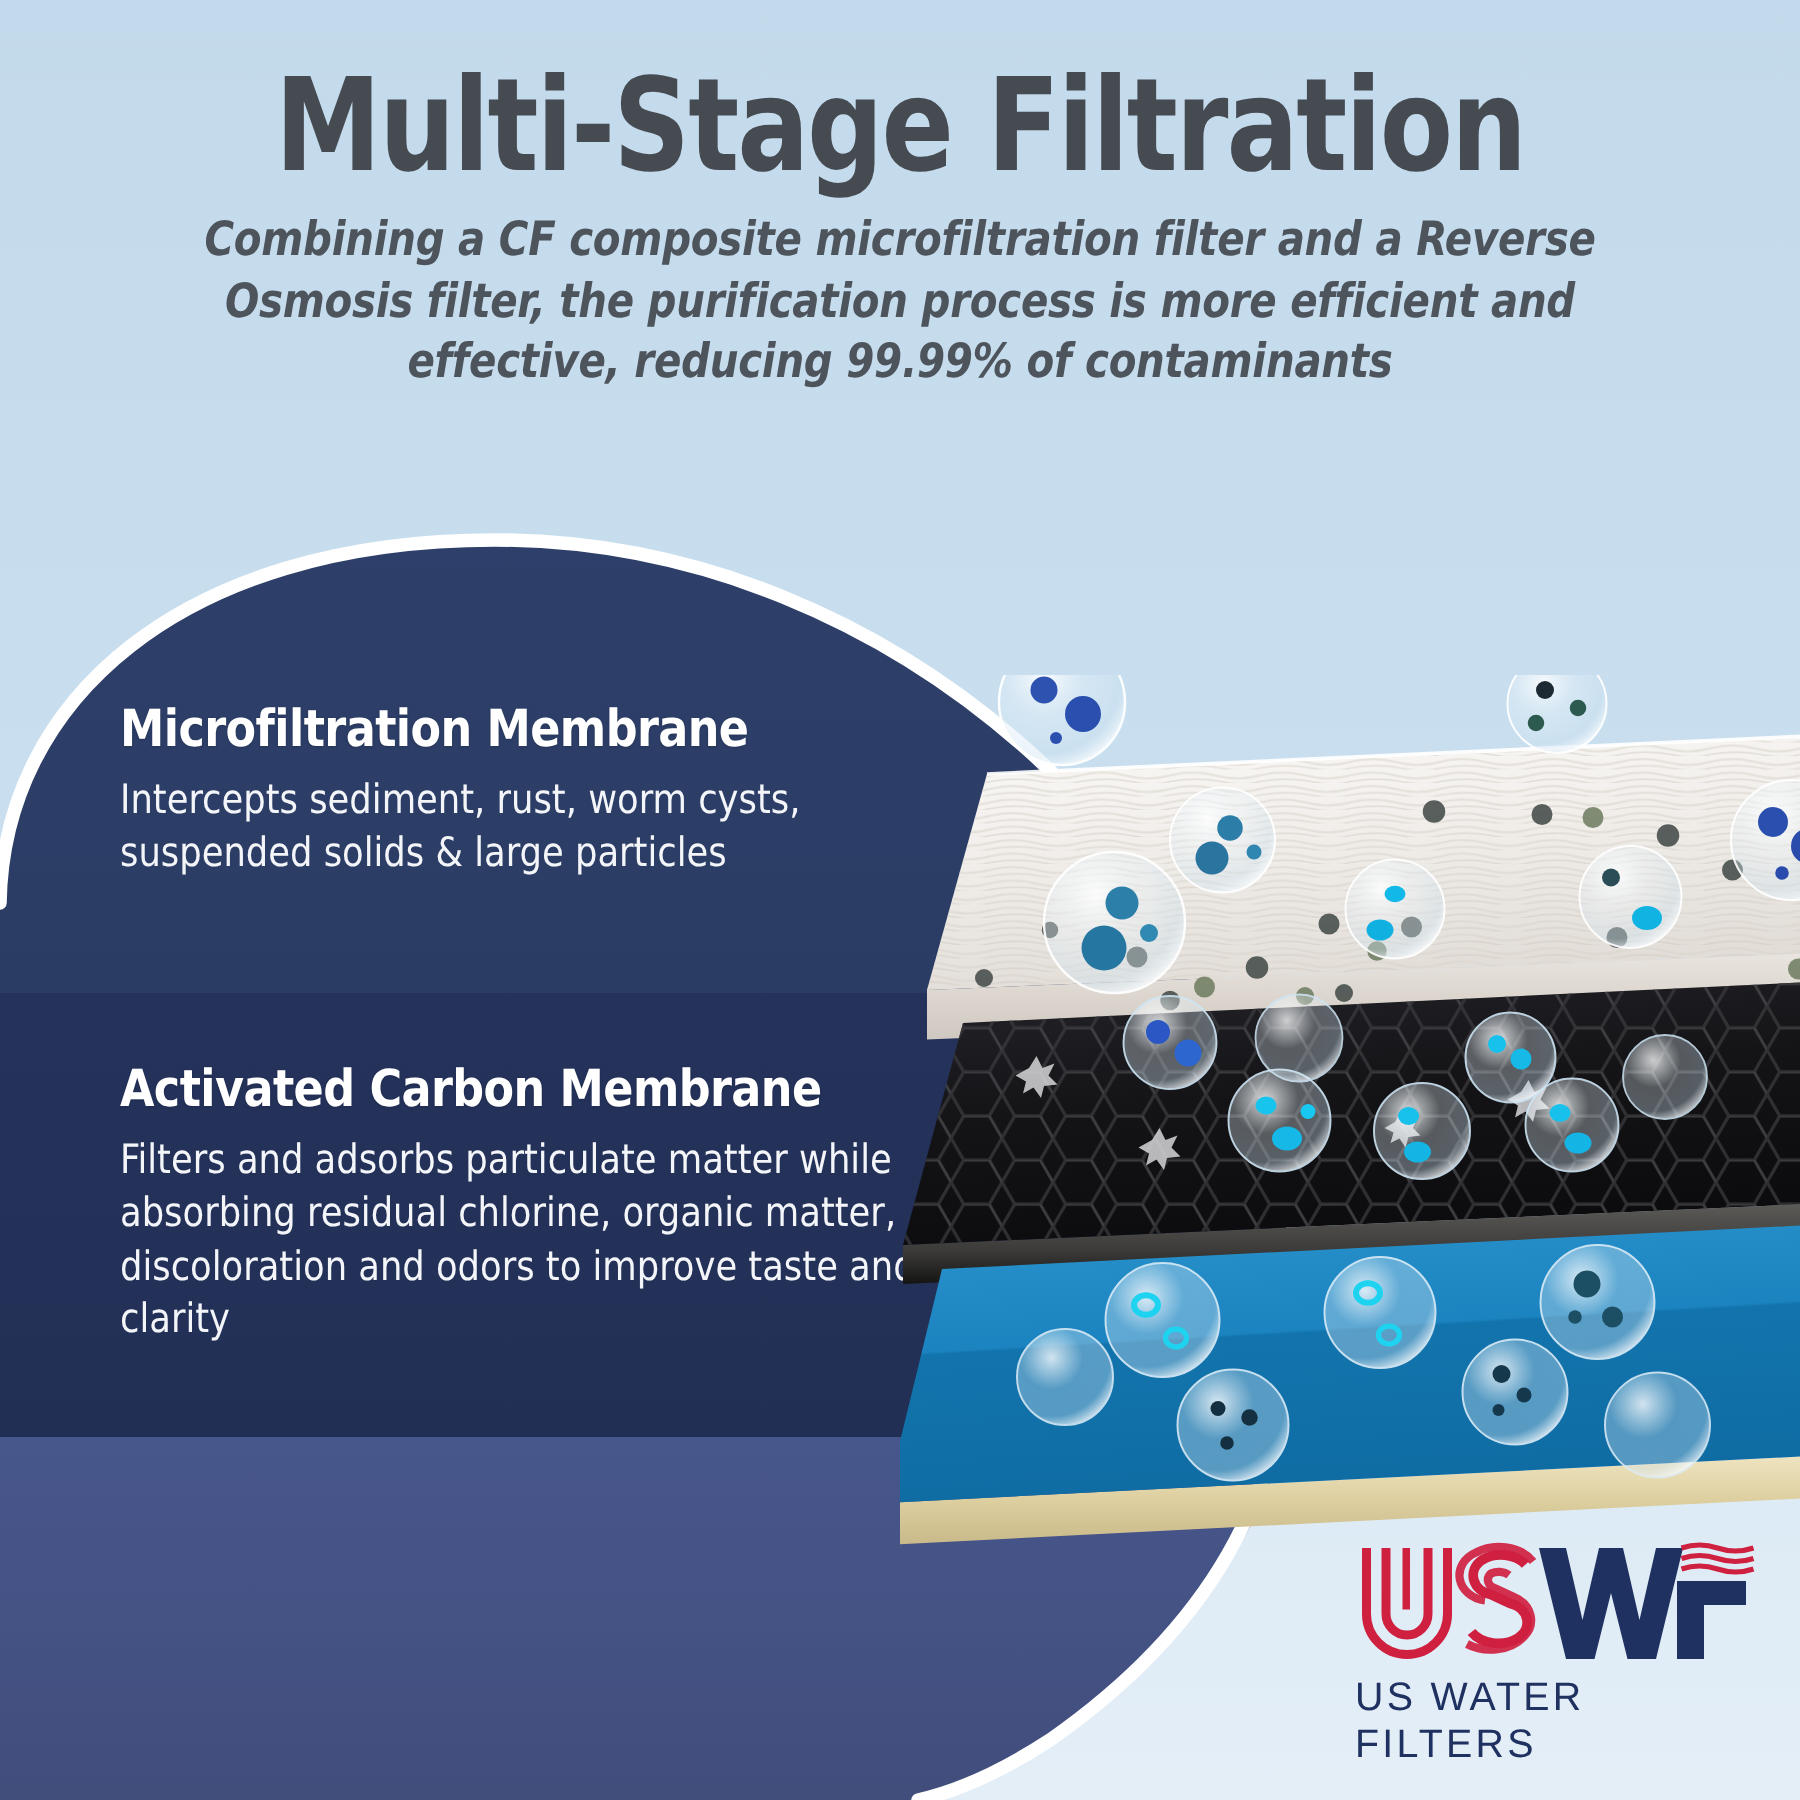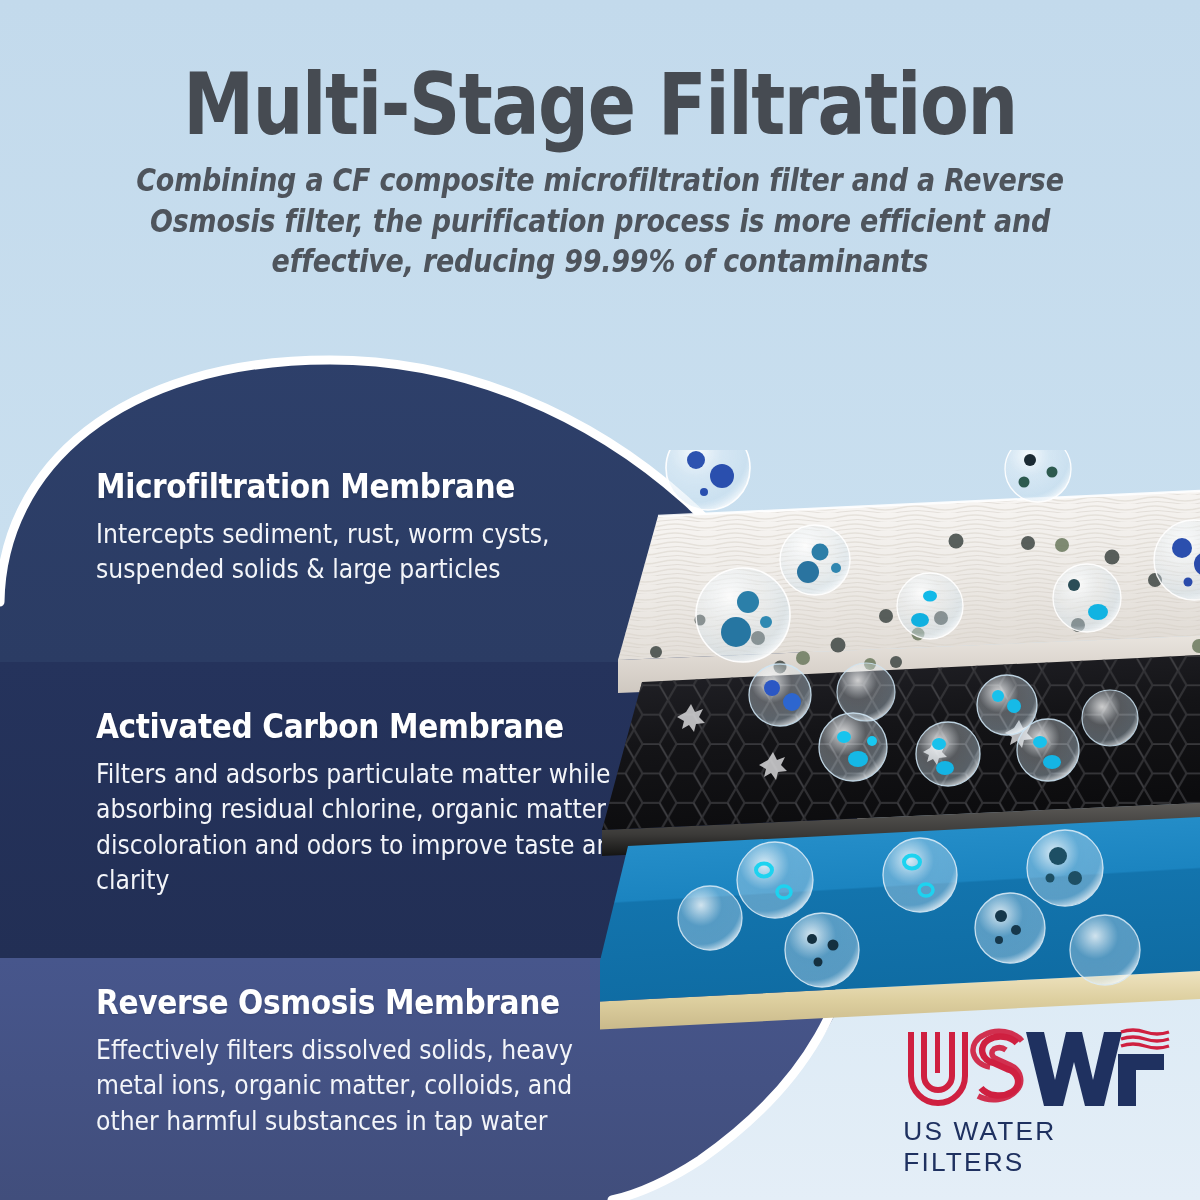--- a/index.html
+++ b/index.html
@@ -5,21 +5,21 @@
   html,body{margin:0;padding:0;}
   body{
     width:1200px;height:1200px;overflow:hidden;
     font-family:"Liberation Sans", sans-serif;
     background:#c6dcec;
   }
   #stage{position:relative;width:1200px;height:1200px;overflow:hidden;
          background:linear-gradient(180deg,#c3daec 0%,#c9dfef 45%,#dbeaf5 78%,#e4eef7 100%);}
 
   
-  .header{position:absolute;left:0;top:0;width:1200px;text-align:center;z-index:40;margin-top:20px;}
+  .header{position:absolute;left:0;top:0;width:1200px;text-align:center;z-index:40;}
   .title{
     margin:0;padding-top:42px;
     font-family:"Liberation Sans Narrow","DejaVu Sans Condensed","Liberation Sans",sans-serif;
     font-size:86px;line-height:0.98;font-weight:700;
     letter-spacing:-1.5px;color:#464b52;
     transform:scaleX(0.92);transform-origin:center;
   }
   .subtitle{
     margin:14px auto 0;width:1010px;
     font-family:"Liberation Sans Narrow","DejaVu Sans Condensed","Liberation Sans",sans-serif;
@@ -28,21 +28,21 @@
     transform:scaleX(0.95);transform-origin:center;
   }
 
   
   .bodywrap{position:absolute;left:0;top:300px;width:1200px;height:900px;z-index:10;}
   .bodywrap svg{position:absolute;left:0;top:0;}
 
   
   .panels{position:absolute;left:0;top:300px;width:1200px;height:900px;z-index:20;
           pointer-events:none;}
-  .panel{position:absolute;left:96px;width:560px;color:#fff;pointer-events:auto;}
+  .panel{position:absolute;left:80px;width:560px;color:#fff;pointer-events:auto;}
   .panel h3{
     margin:0 0 10px 0;font-size:34px;font-weight:700;letter-spacing:-0.4px;
     font-family:"Liberation Sans Narrow","DejaVu Sans Condensed","Liberation Sans",sans-serif;
     transform:scaleX(0.97);transform-origin:left center;
     text-shadow:0 1px 2px rgba(0,0,0,.18);
   }
   .panel p{
     margin:0;font-size:27px;line-height:1.31;font-weight:400;color:#f3f5f9;
     font-family:"Liberation Sans Narrow","DejaVu Sans Condensed","Liberation Sans",sans-serif;
     transform:scaleX(0.97);transform-origin:left center;
@@ -139,24 +139,20 @@
     <div class="panel" id="panel1">
       <h3>Microfiltration Membrane</h3>
       <p>Intercepts sediment, rust, worm cysts, suspended solids &amp; large particles</p>
     </div>
 
     <div class="panel" id="panel2">
       <h3>Activated Carbon Membrane</h3>
       <p>Filters and adsorbs particulate matter while absorbing residual chlorine, organic matter, discoloration and odors to improve taste and clarity</p>
     </div>
 
-    <div class="panel" id="panel3">
-      <h3>Reverse Osmosis Membrane</h3>
-      <p>Effectively filters dissolved solids, heavy metal ions, organic matter, colloids, and other harmful substances in tap water</p>
-    </div>
   </div>
 
   <div class="art">
     <svg width="620" height="620" viewBox="0 0 620 620">
       <defs>
         <linearGradient id="whiteTop" x1="0" y1="0" x2="0.25" y2="1">
           <stop offset="0%" stop-color="#fbf9f7"></stop>
           <stop offset="55%" stop-color="#efece8"></stop>
           <stop offset="100%" stop-color="#e2ddd7"></stop>
         </linearGradient>

